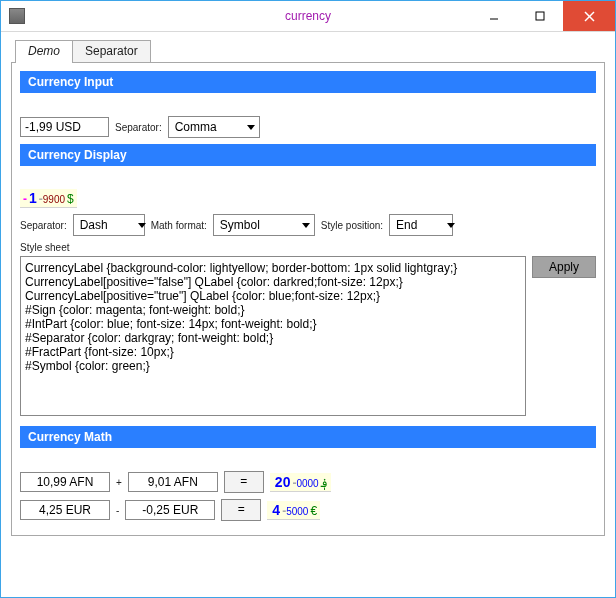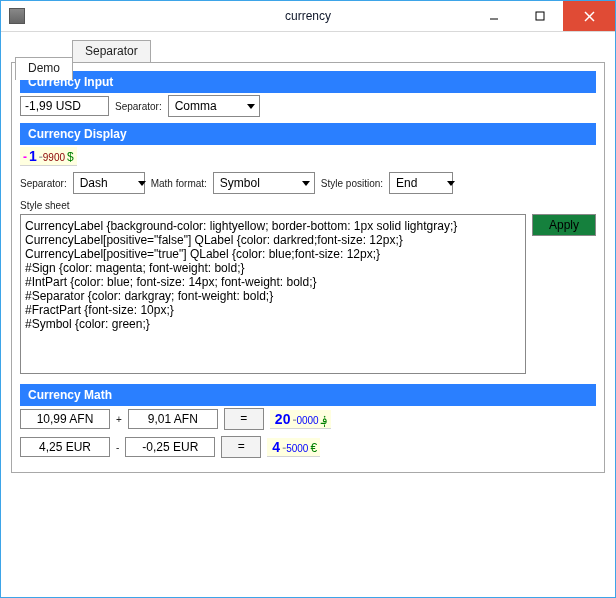--- a/index.html
+++ b/index.html
@@ -1,44 +1,44 @@
 <!DOCTYPE html>
 <html><head>
 <meta charset="utf-8">
 <style>
   html, body { margin:0; padding:0; font-family: "Segoe UI", Tahoma, sans-serif; font-size:12px; background:#fff; }
   .window { width:616px; height:598px; border:1px solid #3da4e8; box-sizing:border-box; display:flex; flex-direction:column; }
   .titlebar { height:30px; background:#fff; display:flex; align-items:center; border-bottom:1px solid #d9d9d9; position:relative; }
   .title-icon { width:14px; height:14px; margin-left:8px; background:linear-gradient(#888,#666); border:1px solid #555; }
-  .title-text { position:absolute; left:50%; transform:translateX(-50%); color:#0f172a; }
+  .title-text { position:absolute; left:50%; transform:translateX(-50%); color:#a21caf; }
   .win-btns { margin-left:auto; display:flex; height:100%; }
   .win-btn { width:46px; display:flex; align-items:center; justify-content:center; color:#000; font-size:13px; }
   .win-btn.close { background:#e04b35; width:52px; color:#fff; }
   .win-btn svg { display:block; }
   .client { flex:1; background:#fff; padding:8px 10px 10px; box-sizing:border-box; }
   .tabs-strip { display:flex; align-items:flex-end; height:22px; margin-left:4px; }
   .tab { padding:3px 12px 4px; border:1px solid #a8a8a8; border-bottom:none; background:#f3f3f3; color:#222; margin-right:-1px; font-size:12px; }
-  .tab.active { background:#fff; position:relative; top:18px; padding-bottom:5px; z-index:2; }
+  .tab.active { background:#fff; position:relative; top:1px; padding-bottom:5px; z-index:2;font-style:italic; }
   .tab-panel { border:1px solid #a8a8a8; padding:8px; box-sizing:border-box; }
-  .section-hdr { background:#2a7fff; color:#fff; font-weight:bold; padding:4px 8px; margin-bottom:2px; }
+  .section-hdr { background:#2a7fff; color:#fff; font-weight:bold; padding:4px 8px; margin-bottom:23px; }
   input[type="text"] { border:1px solid #888; padding:2px 4px; font:inherit; height:20px; box-sizing:border-box; background:#fff; }
   .row { display:flex; align-items:center; gap:6px; margin-bottom:6px; }
   .lbl { font-size:10px; color:#222; }
   .select { border:1px solid #888; background:#fff; height:20px; display:flex; align-items:center; padding:0 4px 0 6px; cursor:default;gap:24px; }
   .select .caret { margin-left:6px; display:flex; }
   .styled-display { display:inline-flex; align-items:baseline; background:#ffffe0; border-bottom:1px solid #d3d3d3; padding:1px 3px; margin-bottom:6px; }
   .sd-sign { color:magenta; font-weight:bold; font-size:12px; }
   .sd-int { color:blue; font-weight:bold; font-size:14px; margin:0 2px; }
   .sd-sep { color:darkgray; font-weight:bold; font-size:12px; }
   .sd-frac { color:darkred; font-size:10px; }
   .sd-frac.pos { color:blue; }
   .sd-sym { color:green; font-size:12px; margin-left:2px; }
   .styleblock { display:flex; gap:6px; align-items:flex-start; margin-bottom:10px; }
   textarea { flex:1; border:1px solid #888; height:150px; font:inherit; padding:4px; resize:none; }
-  button.btn { border:1px solid #888; background:#15803d; height:22px; padding:0 16px; font:inherit; cursor:default; }
+  button.btn { border:1px solid #888; background:#a3a3a3; height:22px; padding:0 16px; font:inherit; cursor:default; }
   .eqbtn { min-width:26px; text-align:center; border:1px solid #888; background:#f3f3f3; height:20px; line-height:18px; display:inline-block; padding:0 6px; }
   .mathrow input { width:90px;text-align:center; }
 </style>
 </head>
 <body>
 
 <div class="window">
   <div class="titlebar">
     <div class="title-icon"></div>
     <div class="title-text">currency</div>

